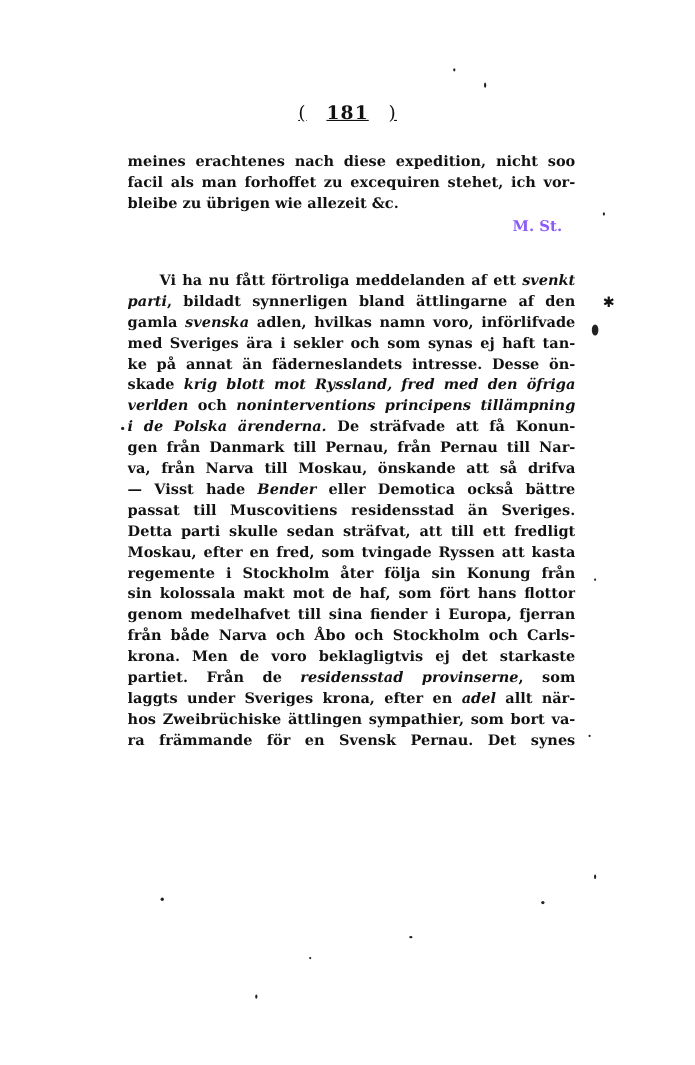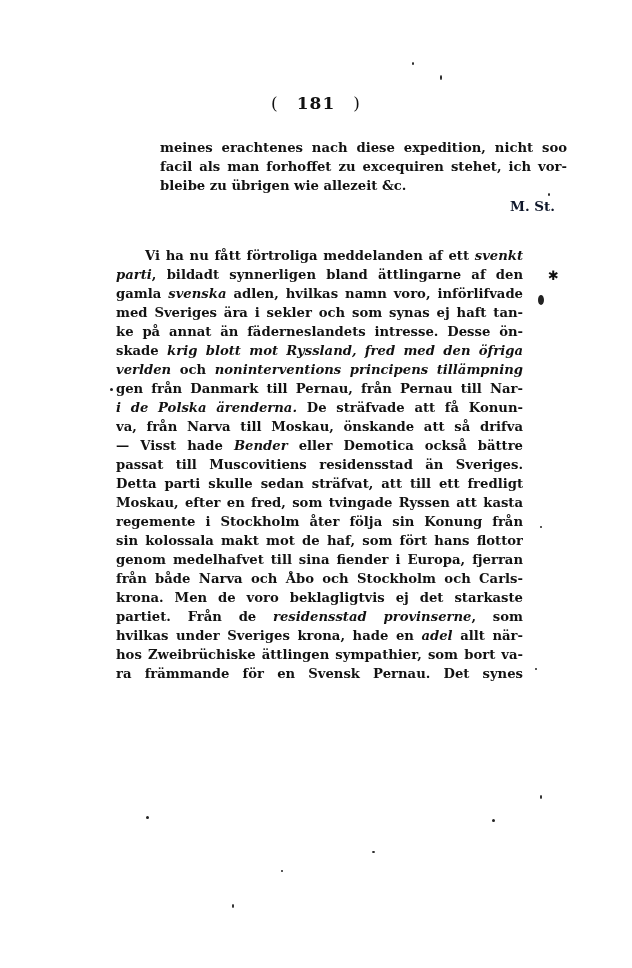--- a/index.html
+++ b/index.html
@@ -2,76 +2,77 @@
 <html><head>
 <meta charset="utf-8">
 <style>
   html, body { margin: 0; padding: 0; background: #ffffff; }
   body { width: 632px; height: 968px; position: relative; overflow: hidden; }
   .page { position: absolute; left: 0; top: 0; width: 632px; height: 968px; background: #ffffff; }
   .pagenum {
     position: absolute; left: 0; width: 632px; top: 93px; text-align: center;
     font-family: "DejaVu Serif", serif; font-weight: bold; font-size: 17px; color: #111;
     letter-spacing: 1px;
+    text-decoration: underline;
   }
   .pagenum .paren { font-weight: normal; margin: 0 18px; }
   .block { position: absolute; left: 116px; width: 407px; }
   .line {
     height: 19px; line-height: 19px; white-space: nowrap;
     font-family: "DejaVu Serif", serif; font-weight: bold; font-size: 13.2px; color: #121212;
     text-align: justify; text-align-last: justify; overflow: hidden;
   }
   .line.last { text-align-last: left; }
   .line.indent { padding-left: 29px; }
   .line i { font-style: italic; margin-top: 20px; }
   .sig {
     height: 22px; line-height: 22px; text-align: right; padding-right: 12px;
-    font-family: "DejaVu Serif", serif; font-weight: bold; font-size: 13.5px; color: #0f172a;
+    font-family: "DejaVu Serif", serif; font-weight: bold; font-size: 13.5px; color: #8b5cf6;
   }
   .speck { position: absolute; background: #222; border-radius: 50%; }
   .mark { position: absolute; font-family: "DejaVu Sans", sans-serif; font-weight: bold; color: #111; }
 </style>
 </head>
 <body>
 
 <div class="page">
 
   <div class="pagenum">
     <span class="paren">(</span><span>181</span><span class="paren">)</span>
   </div>
 
-  <div class="block" style="top:138px;margin-left:44px;">
+  <div class="block" style="top:138px;">
     <div class="line">meines erachtenes nach diese expedition,  nicht  soo</div>
     <div class="line">facil als man forhoffet zu excequiren stehet, ich vor-</div>
     <div class="line last">bleibe zu übrigen wie allezeit &amp;c.</div>
     <div class="sig">M. St.</div>
   </div>
 
   <div class="block" id="body-block" style="top:246px;">
       <div class="line indent"><span>Vi ha nu fått förtroliga meddelanden af ett </span><i>svenkt</i></div>
       <div class="line"><i>parti</i><span>, bildadt synnerligen bland ättlingarne  af  den</span></div>
       <div class="line"><span>gamla </span><i>svenska</i><span> adlen, hvilkas namn voro, införlifvade</span></div>
       <div class="line"><span>med Sveriges ära i sekler och som synas ej haft tan-</span></div>
       <div class="line"><span>ke på annat än fäderneslandets intresse.  Desse  ön-</span></div>
       <div class="line"><span>skade </span><i>krig blott mot Ryssland, fred med den öfriga</i></div>
       <div class="line"><i>verlden</i><span> och </span><i>noninterventions principens tillämpning</i></div>
+      <div class="line"><i>i de Polska ärenderna.</i><span>  De sträfvade att få Konun-</span></div>
       <div class="line"><span>gen från Danmark till Pernau, från Pernau till Nar-</span></div>
-      <div class="line"><i>i de Polska ärenderna.</i><span>  De sträfvade att få Konun-</span></div>
       <div class="line"><span>va, från Narva till Moskau, önskande att så  drifva</span></div>
       <div class="line"><span>— Visst hade </span><i>Bender</i><span> eller Demotica också  bättre</span></div>
       <div class="line"><span>passat till Muscovitiens  residensstad  än  Sveriges.</span></div>
       <div class="line"><span>Detta parti skulle sedan sträfvat, att till ett  fredligt</span></div>
       <div class="line"><span>Moskau, efter en fred, som tvingade Ryssen att kasta</span></div>
       <div class="line"><span>regemente i Stockholm åter följa sin  Konung  från</span></div>
       <div class="line"><span>sin kolossala makt mot de haf, som fört hans flottor</span></div>
       <div class="line"><span>genom medelhafvet till sina fiender i Europa, fjerran</span></div>
       <div class="line"><span>från både Narva och Åbo och Stockholm och Carls-</span></div>
       <div class="line"><span>krona.  Men de voro beklagligtvis ej  det  starkaste</span></div>
       <div class="line"><span>partiet.  Från  de  </span><i>residensstad  provinserne</i><span>,  som</span></div>
-      <div class="line"><span>hvilkas  under Sveriges krona, hade en </span><i>adel</i><span> allt  när-</span></div>
+      <div class="line"><span>laggts  under Sveriges krona, efter en </span><i>adel</i><span> allt  när-</span></div>
       <div class="line"><span>hos Zweibrüchiske ättlingen sympathier, som bort va-</span></div>
       <div class="line"><span>ra främmande för en  Svensk  Pernau.  Det  synes</span></div>
     </div>
 
   <div class="mark" style="left:548px; top:268px; font-size:13px;">✱</div>
   <div class="speck" style="left:538px; top:295px; width:6px; height:10px;"></div>
   <div class="speck" style="left:110px; top:388px; width:3px; height:3px;"></div>
   <div class="speck" style="left:540px; top:526px; width:2px; height:2px;"></div>
   <div class="speck" style="left:535px; top:668px; width:2px; height:2px;"></div>
   <div class="speck" style="left:540px; top:795px; width:2px; height:4px;"></div>

